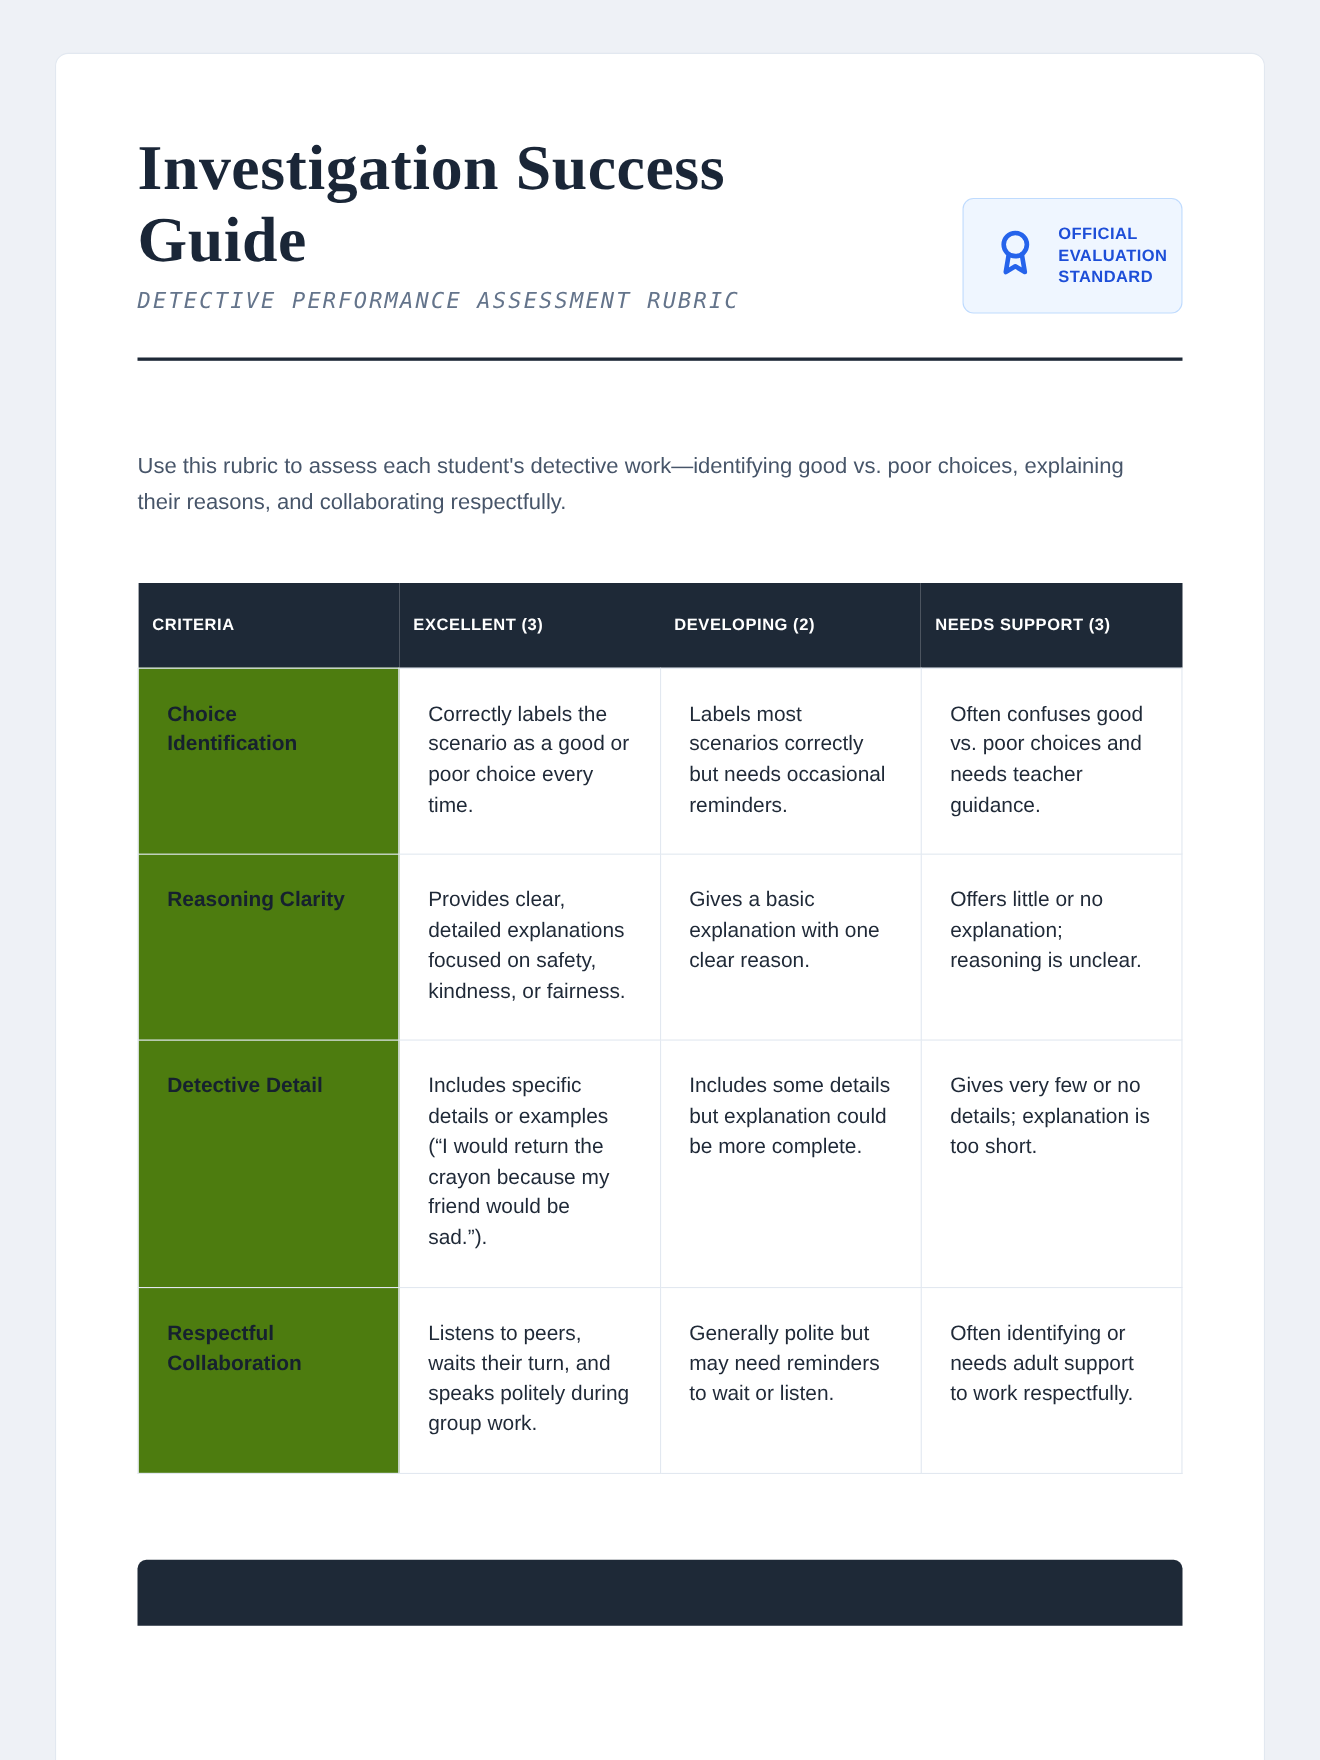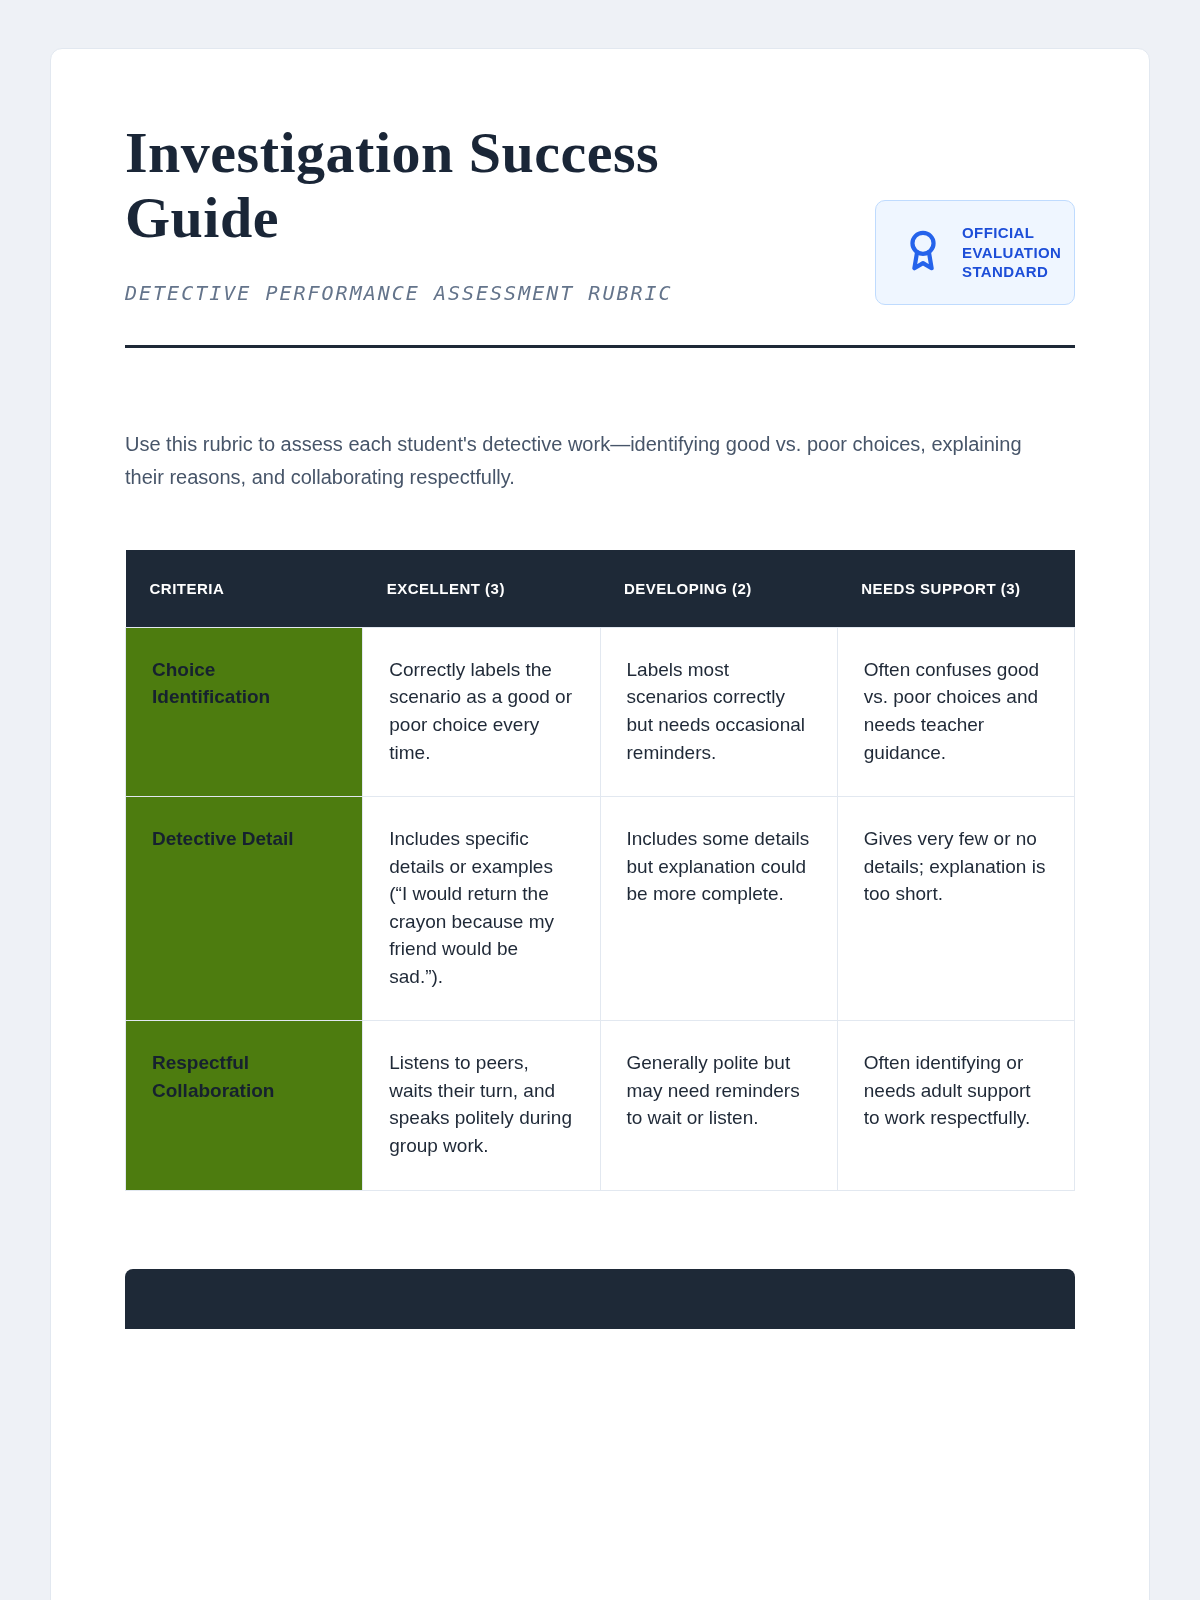--- a/index.html
+++ b/index.html
@@ -27,21 +27,21 @@
   .title-block { max-width: 640px; }
   .page-title {
     font-family: "Liberation Serif", serif;
     font-weight: 700;
     font-size: 58px;
     line-height: 1.12;
     color: #1a2637;
     letter-spacing: 0.5px;
   }
   .page-subtitle {
-    margin-top: 30px;
+    margin-top: 10px;
     font-family: "DejaVu Sans Mono", monospace;
     font-style: italic;
     font-size: 20px;
     letter-spacing: 2px;
     color: #64748b;
   }
   .badge {
     display: flex;
     align-items: center;
     gap: 16px;
@@ -79,21 +79,21 @@
     border-collapse: collapse;
     table-layout: fixed;
   }
   table.rubric th {
     background: #1e2937;
     color: #ffffff;
     text-align: left;
     font-size: 15px;
     font-weight: 700;
     letter-spacing: 0.5px;
-    padding: 30px 24px;
+    padding: 30px 13px;
   }
   table.rubric td {
     border: 1px solid #e2e8f0;
     vertical-align: top;
     padding: 28px 26px 30px 26px;
     font-size: 19px;
     line-height: 1.45;
     color: #1f2937;
   }
   table.rubric td.criteria {
@@ -145,20 +145,26 @@
       </tr>
     </thead>
     <tbody>
       <tr>
         <td class="criteria">Choice Identification</td>
         <td>Correctly labels the scenario as a good or poor choice every time.</td>
         <td>Labels most scenarios correctly but needs occasional reminders.</td>
         <td>Often confuses good vs. poor choices and needs teacher guidance.</td>
       </tr>
       <tr>
+        <td class="criteria">Reasoning Clarity</td>
+        <td>Provides clear, detailed explanations focused on safety, kindness, or fairness.</td>
+        <td>Gives a basic explanation with one clear reason.</td>
+        <td>Offers little or no explanation; reasoning is unclear.</td>
+      </tr>
+      <tr>
         <td class="criteria">Detective Detail</td>
         <td>Includes specific details or examples (“I would return the crayon because my friend would be sad.”).</td>
         <td>Includes some details but explanation could be more complete.</td>
         <td>Gives very few or no details; explanation is too short.</td>
       </tr>
       <tr>
         <td class="criteria">Respectful Collaboration</td>
         <td>Listens to peers, waits their turn, and speaks politely during group work.</td>
         <td>Generally polite but may need reminders to wait or listen.</td>
         <td>Often identifying or needs adult support to work respectfully.</td>

